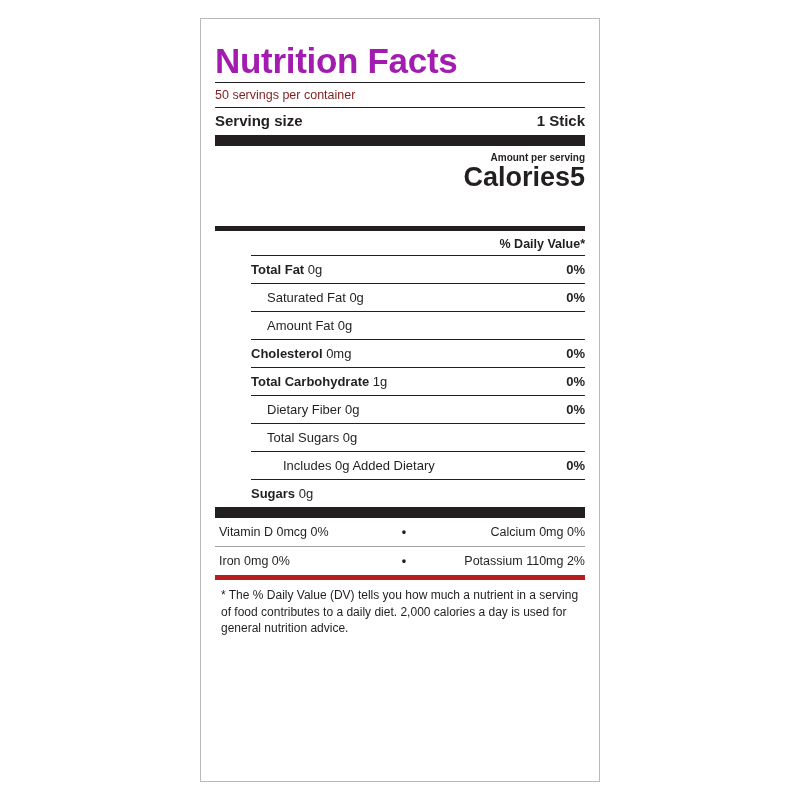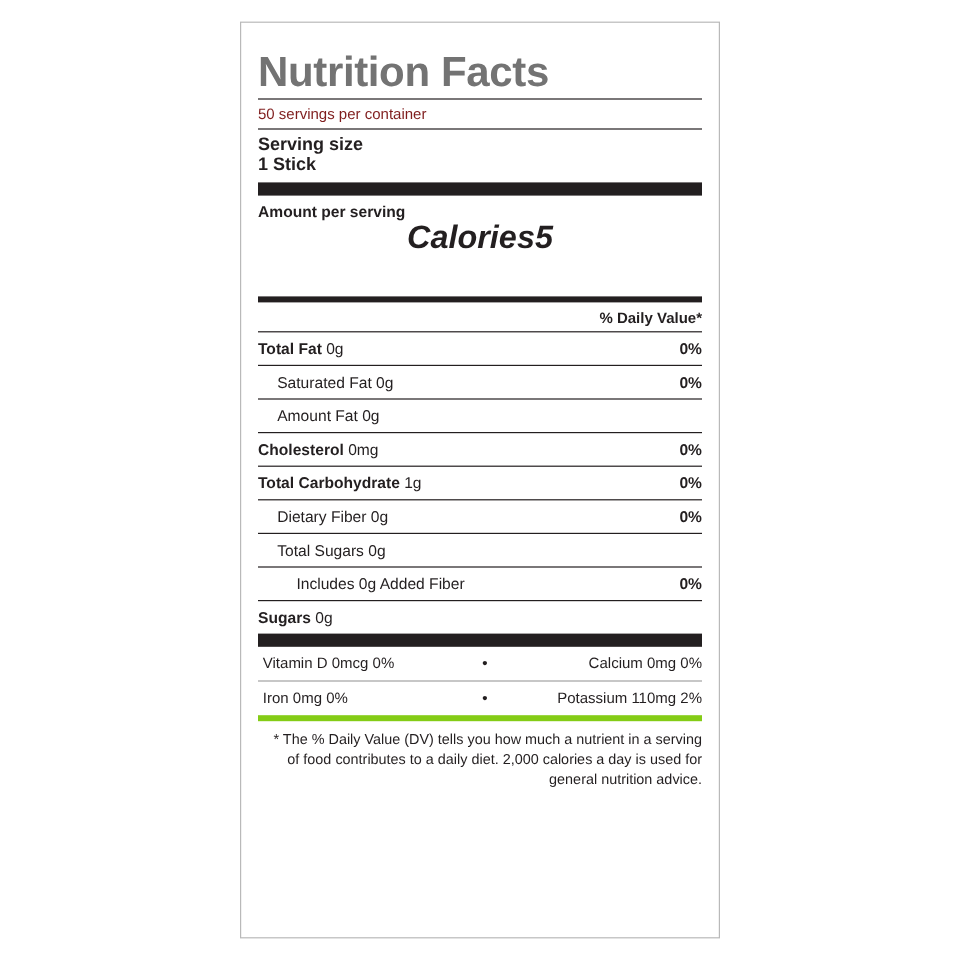--- a/index.html
+++ b/index.html
@@ -31,21 +31,21 @@
   }
   .inner {
     position: absolute;
     left: 14px;
     right: 14px;
     top: 14px;
     bottom: 10px;
   }
 
   .nf-title {
-    color: #737373;
+    color: #a21caf;
     font-size: 35px;
     font-weight: bold;
     line-height: 1.05;
     letter-spacing: -0.3px;
     margin: 10px 0 2px 0;
   }
   .rule-thin {
     border-bottom: 1px solid #231f20;
     height: 0;
   }
@@ -60,41 +60,40 @@
 
   .servings {
     color: #7f1d1d;
     font-size: 12.5px;
     padding: 5px 0 5px 0;
   }
   .row {
     display: flex;
     justify-content: space-between;
     align-items: baseline;
-    flex-direction: column;
   }
   .serving-size {
     font-size: 15px;
     font-weight: bold;
     padding: 4px 0 6px 0;
   }
   .serving-size .val {
     font-weight: bold;
   }
   .amount-per {
-    font-size: 13px;
+    font-size: 10px;
     font-weight: bold;
     padding: 6px 0 0 0;
+    text-align: right;
   }
   .calories-row {
     display: flex;
-    justify-content: center;
+    justify-content: flex-end;
     align-items: flex-end;
     padding: 0 0 2px 0;
-    font-style: italic;
   }
   .calories-label {
     font-size: 27px;
     font-weight: bold;
     line-height: 1.1;
   }
   .calories-value {
     font-size: 27px;
     font-weight: bold;
     line-height: 1.1;
@@ -110,20 +109,21 @@
     padding: 6px 0 4px 0;
   }
 
   .nutrient {
     display: flex;
     justify-content: space-between;
     align-items: baseline;
     font-size: 13px;
     padding: 6px 0 6px 0;
     border-top: 1px solid #231f20;
+    margin-left: 36px;
   }
   .nutrient .name { white-space: nowrap; }
   .nutrient .name b { font-weight: bold; }
   .nutrient .pct { font-weight: bold; font-size: 13px; }
   .indent-1 { padding-left: 16px; }
   .indent-2 { padding-left: 32px; }
 
   .vitamins {
     border-top: 11px solid #231f20;
   }
@@ -144,25 +144,24 @@
     flex: 0 0 8%;
     text-align: center;
     font-weight: bold;
   }
   .vit-right {
     flex: 1 1 auto;
     text-align: right;
   }
 
   .footnote {
-    border-top: 5px solid #84cc16;
+    border-top: 5px solid #b91c1c;
     font-size: 12px;
     line-height: 1.35;
     padding: 7px 0 0 6px;
-    text-align: right;
   }
 </style>
 </head>
 <body>
 
 <div class="page">
   <div class="panel">
     <div class="inner">
 
       <div class="nf-title">Nutrition Facts</div>
@@ -212,21 +211,21 @@
       </div>
       <div class="nutrient">
         <span class="name indent-1">Dietary Fiber 0g</span>
         <span class="pct">0%</span>
       </div>
       <div class="nutrient">
         <span class="name indent-1">Total Sugars 0g</span>
         <span class="pct"></span>
       </div>
       <div class="nutrient">
-        <span class="name indent-2">Includes 0g Added Fiber</span>
+        <span class="name indent-2">Includes 0g Added Dietary</span>
         <span class="pct">0%</span>
       </div>
       <div class="nutrient">
         <span class="name"><b>Sugars</b> 0g</span>
         <span class="pct"></span>
       </div>
 
       <div class="vitamins">
         <div class="vit-row">
           <span class="vit-left">Vitamin D 0mcg 0%</span>

